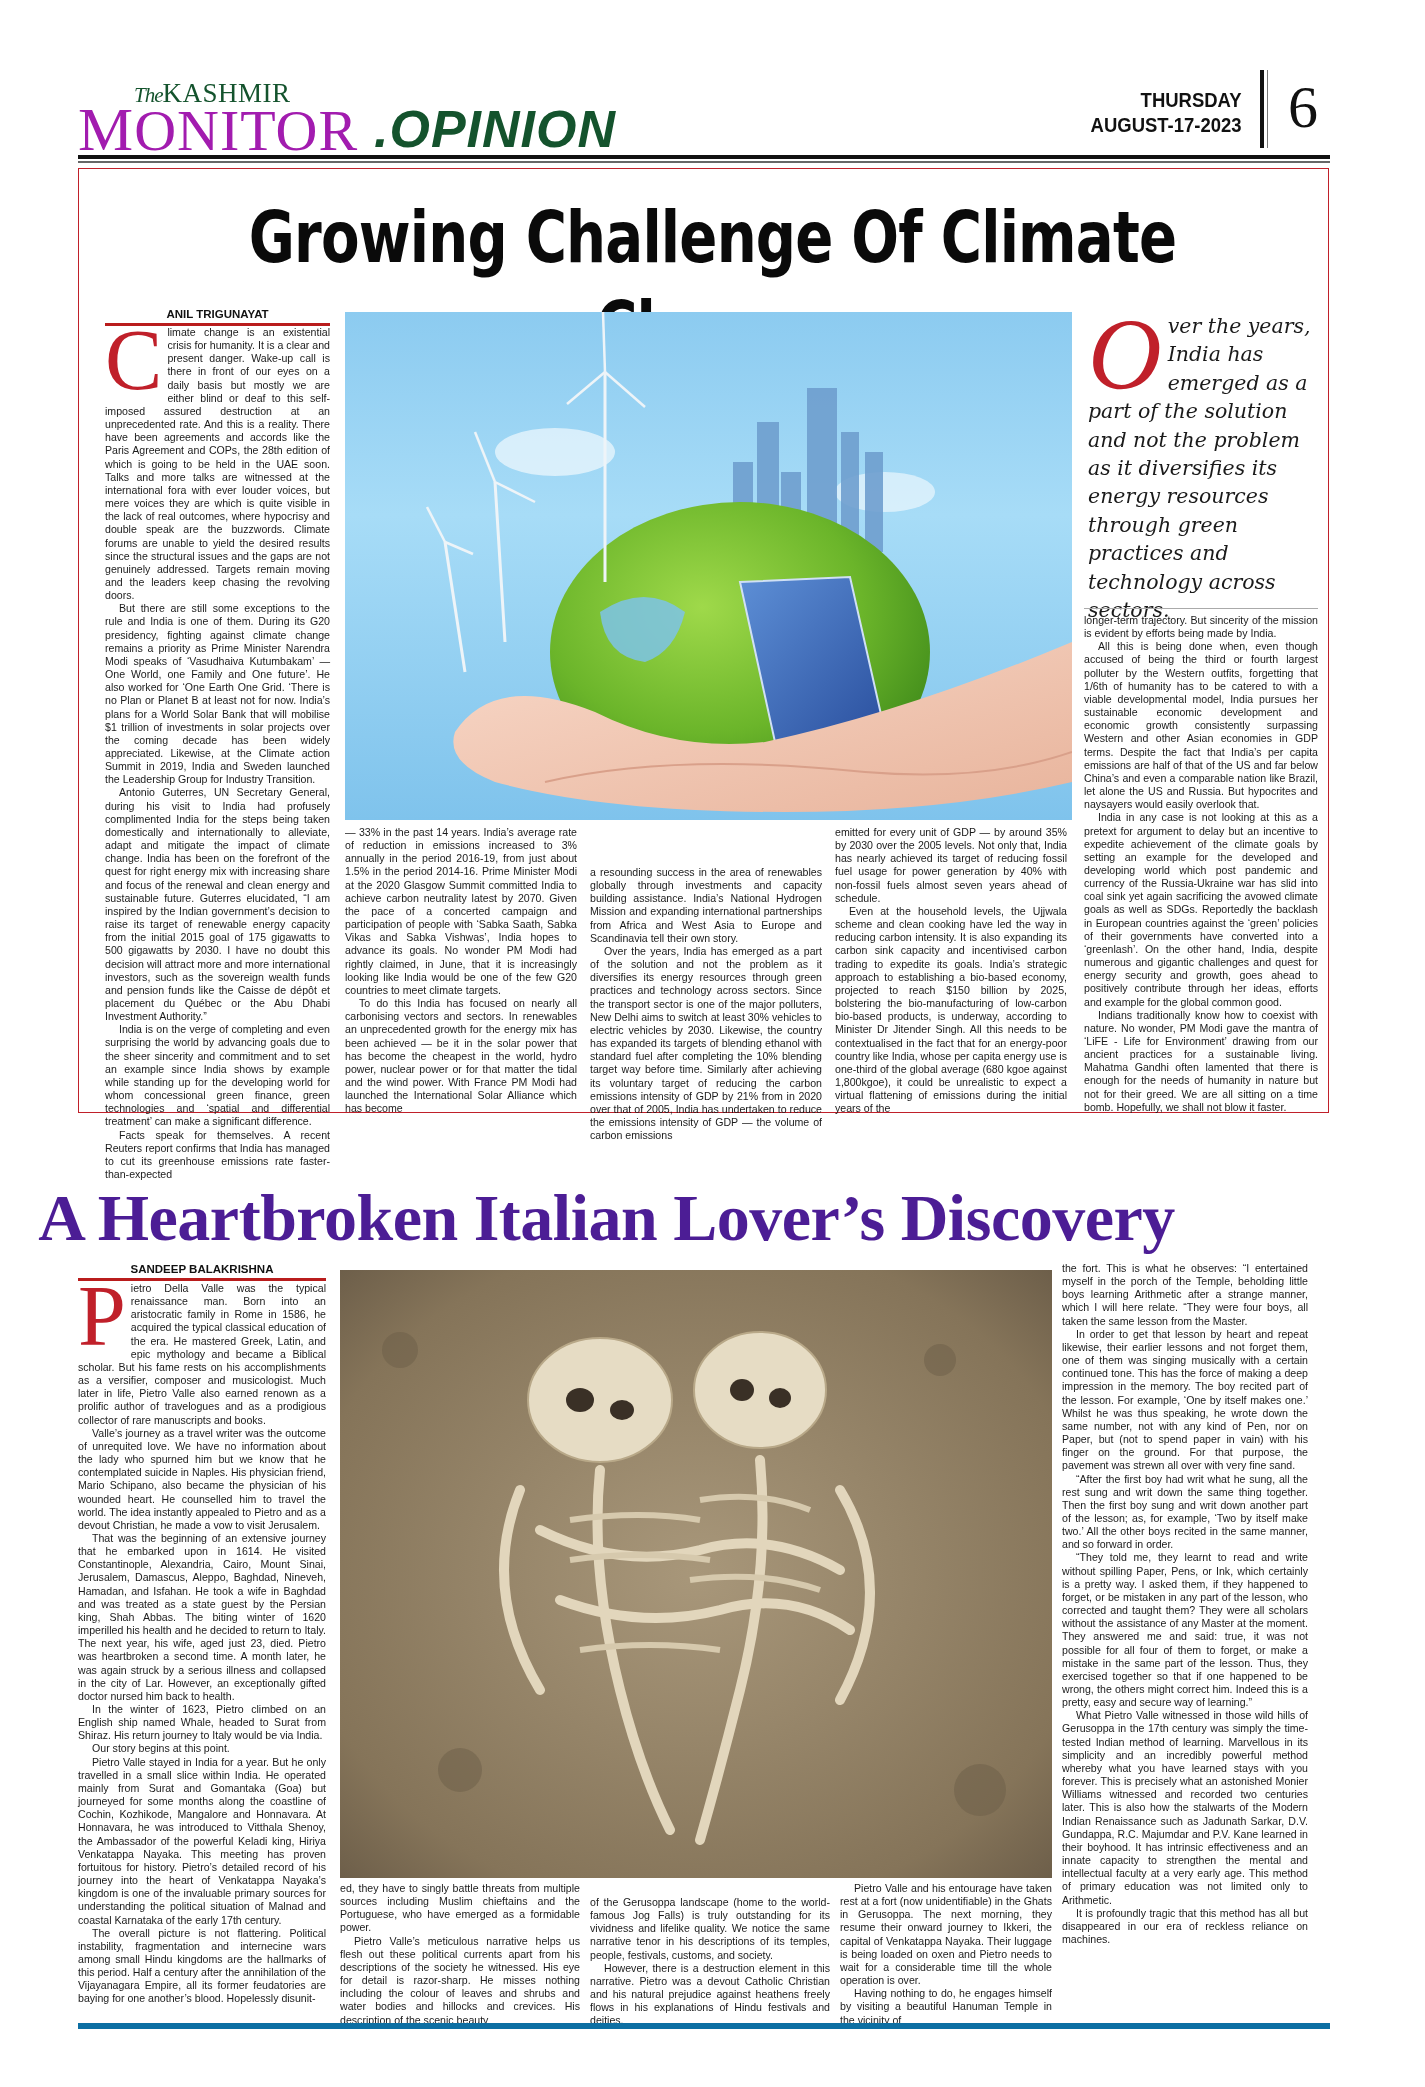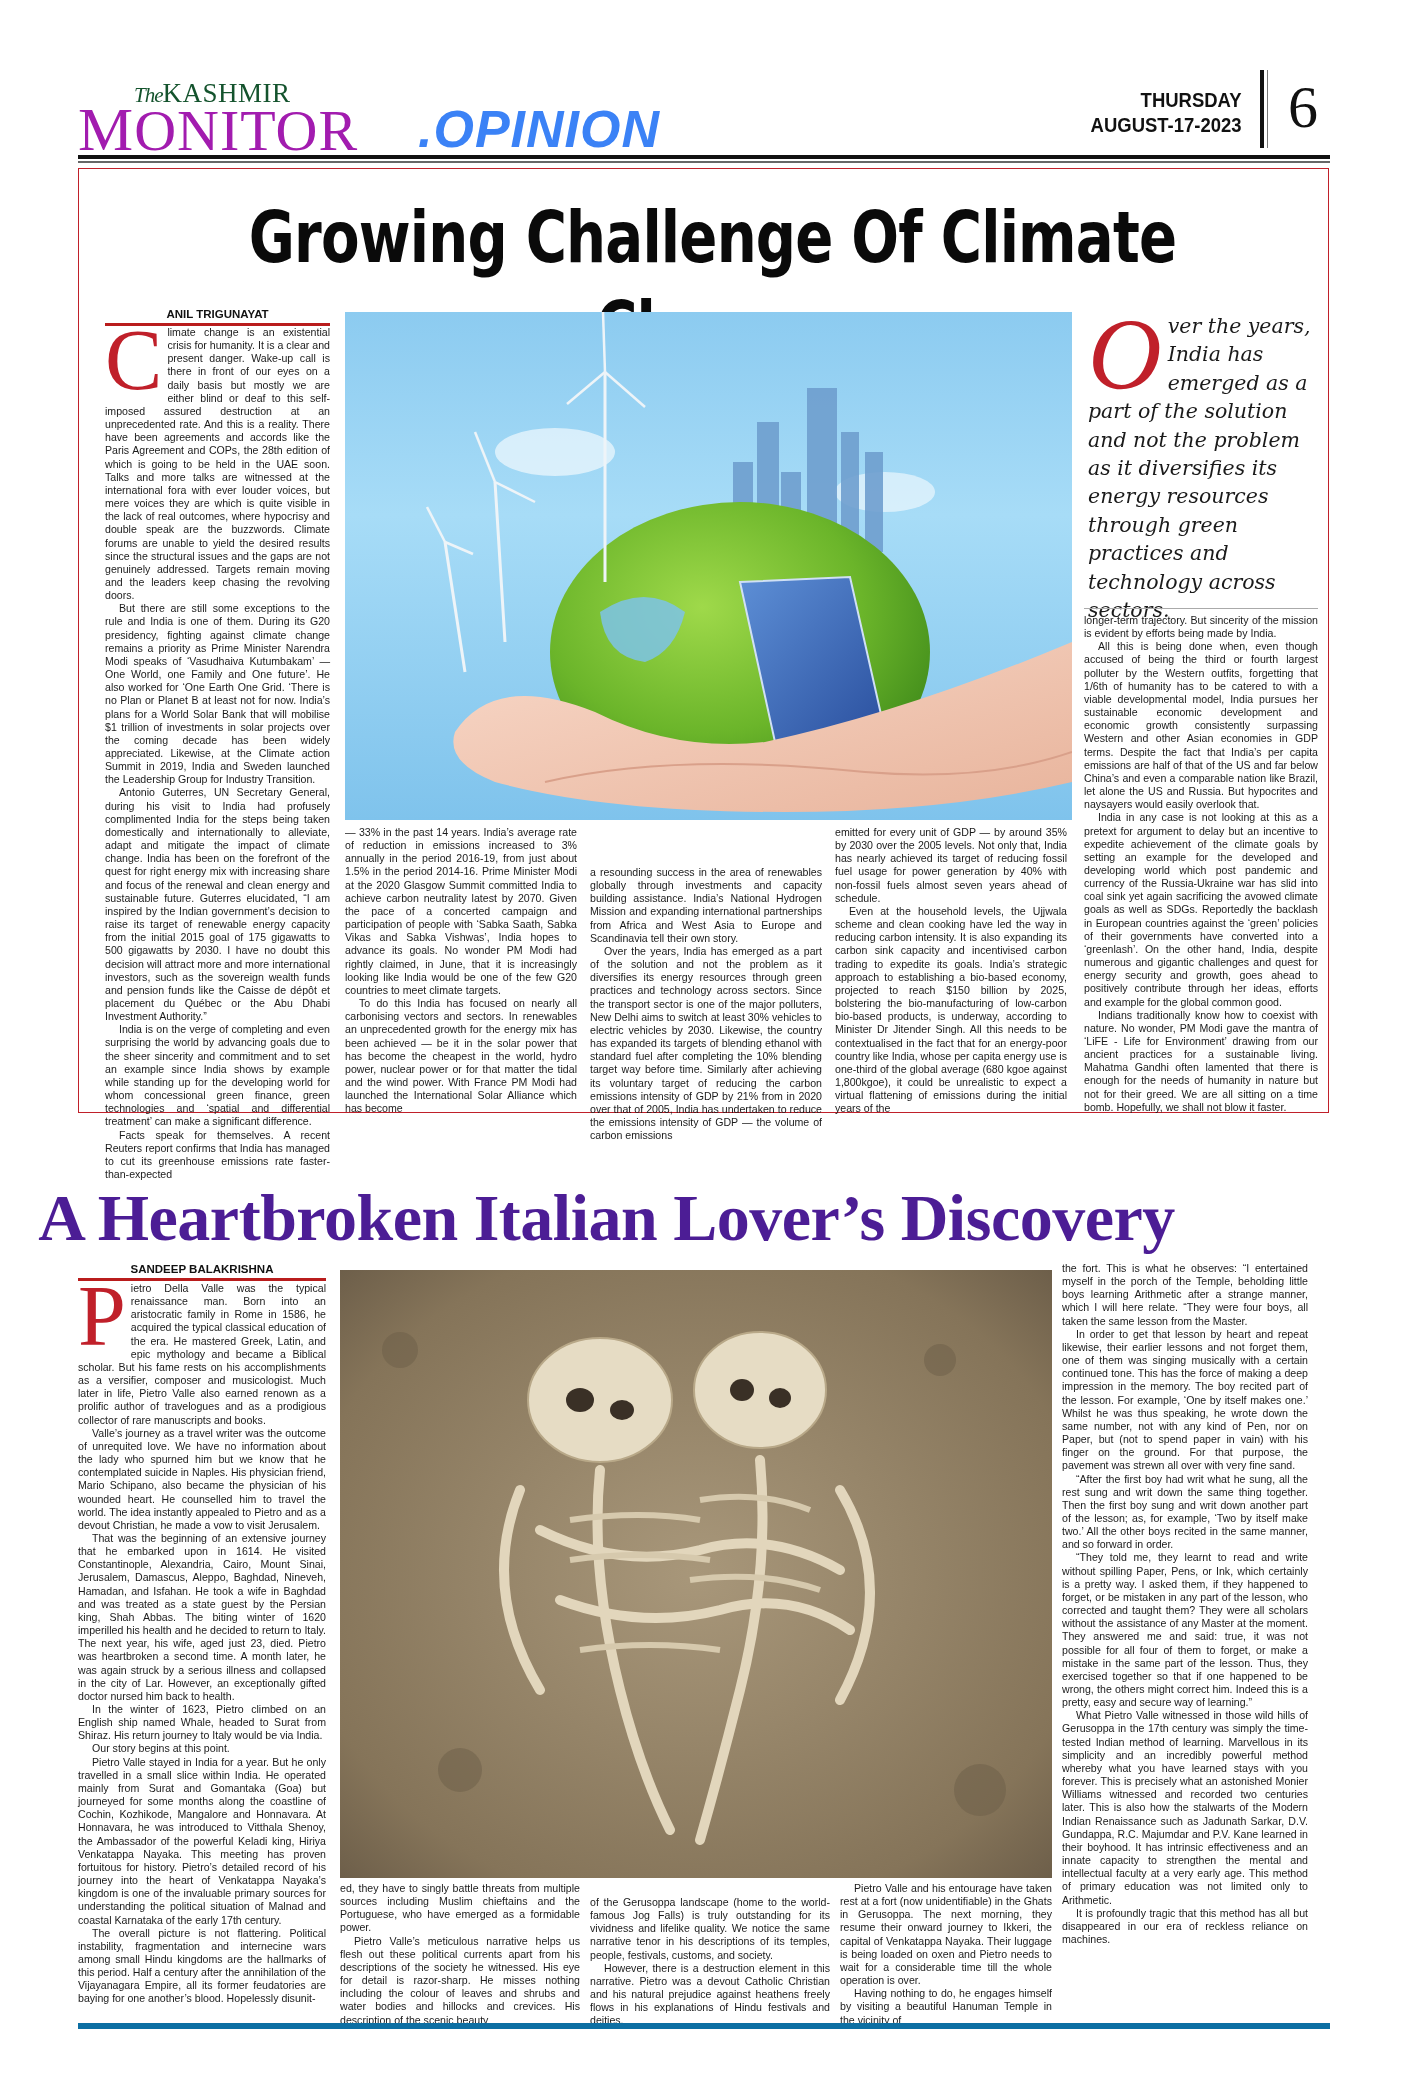--- a/index.html
+++ b/index.html
@@ -5,21 +5,21 @@
   * { box-sizing: border-box; margin: 0; padding: 0; }
   html, body { width: 1425px; height: 2087px; background: #ffffff; overflow: hidden; }
   body { position: relative; font-family: "Liberation Serif", serif; color: #1a1a1a; }
 
   
   .masthead { position: absolute; left: 78px; top: 70px; width: 1252px; height: 86px; }
   .brand-small { position: absolute; left: 56px; top: 8px; font-family: "Liberation Serif", serif; font-size: 27px; letter-spacing: 0.5px; color: #14532d; }
   .brand-small .the { font-style: italic; font-size: 21px; letter-spacing: -1px; }
   .brand-main { position: absolute; left: 0; top: 30px; font-family: "Liberation Serif", serif; font-size: 58px; line-height: 58px; color: #a21caf; letter-spacing: 1px; }
   .brand-main .first { font-size: 62px; }
-  .section-name { position: absolute; left: 296px; top: 30px; font-family: "Liberation Sans", sans-serif; font-weight: bold; font-style: italic; font-size: 52px; line-height: 58px; color: #3b82f6; letter-spacing: 1px; margin-left: 44px; }
+  .section-name { position: absolute; left: 296px; top: 30px; font-family: "Liberation Sans", sans-serif; font-weight: bold; font-style: italic; font-size: 52px; line-height: 58px; color: #14532d; letter-spacing: 1px; }
   .date-block { position: absolute; right: 88px; top: 17px; text-align: right; font-family: "Liberation Sans", sans-serif; font-weight: bold; font-size: 21px; line-height: 25px; color: #111; transform: scaleX(0.88); transform-origin: right; }
   .page-vline { position: absolute; right: 66px; top: 0; width: 4px; height: 78px; background: #111; }
   .page-vline2 { position: absolute; right: 62px; top: 0; width: 1px; height: 78px; background: #777; }
   .page-num { position: absolute; right: 0; top: 2px; font-family: "Liberation Serif", serif; font-size: 60px; line-height: 70px; color: #111; width: 54px; text-align: center; }
   .rule-thick { position: absolute; left: 78px; top: 155px; width: 1252px; height: 4px; background: #111; }
   .rule-thin { position: absolute; left: 78px; top: 161px; width: 1252px; height: 2px; background: #666; }
 
   
   .a1-frame { position: absolute; left: 78px; top: 168px; width: 1251px; height: 945px; border: 1.5px solid #c0202a; }
   .a1-headline { position: absolute; left: 0; top: 192px; width: 1425px; text-align: center; font-family: "DejaVu Sans", sans-serif; font-weight: bold; font-size: 72px; line-height: 90px; color: #0a0a0a; transform: scaleX(0.78); letter-spacing: -1px; }

